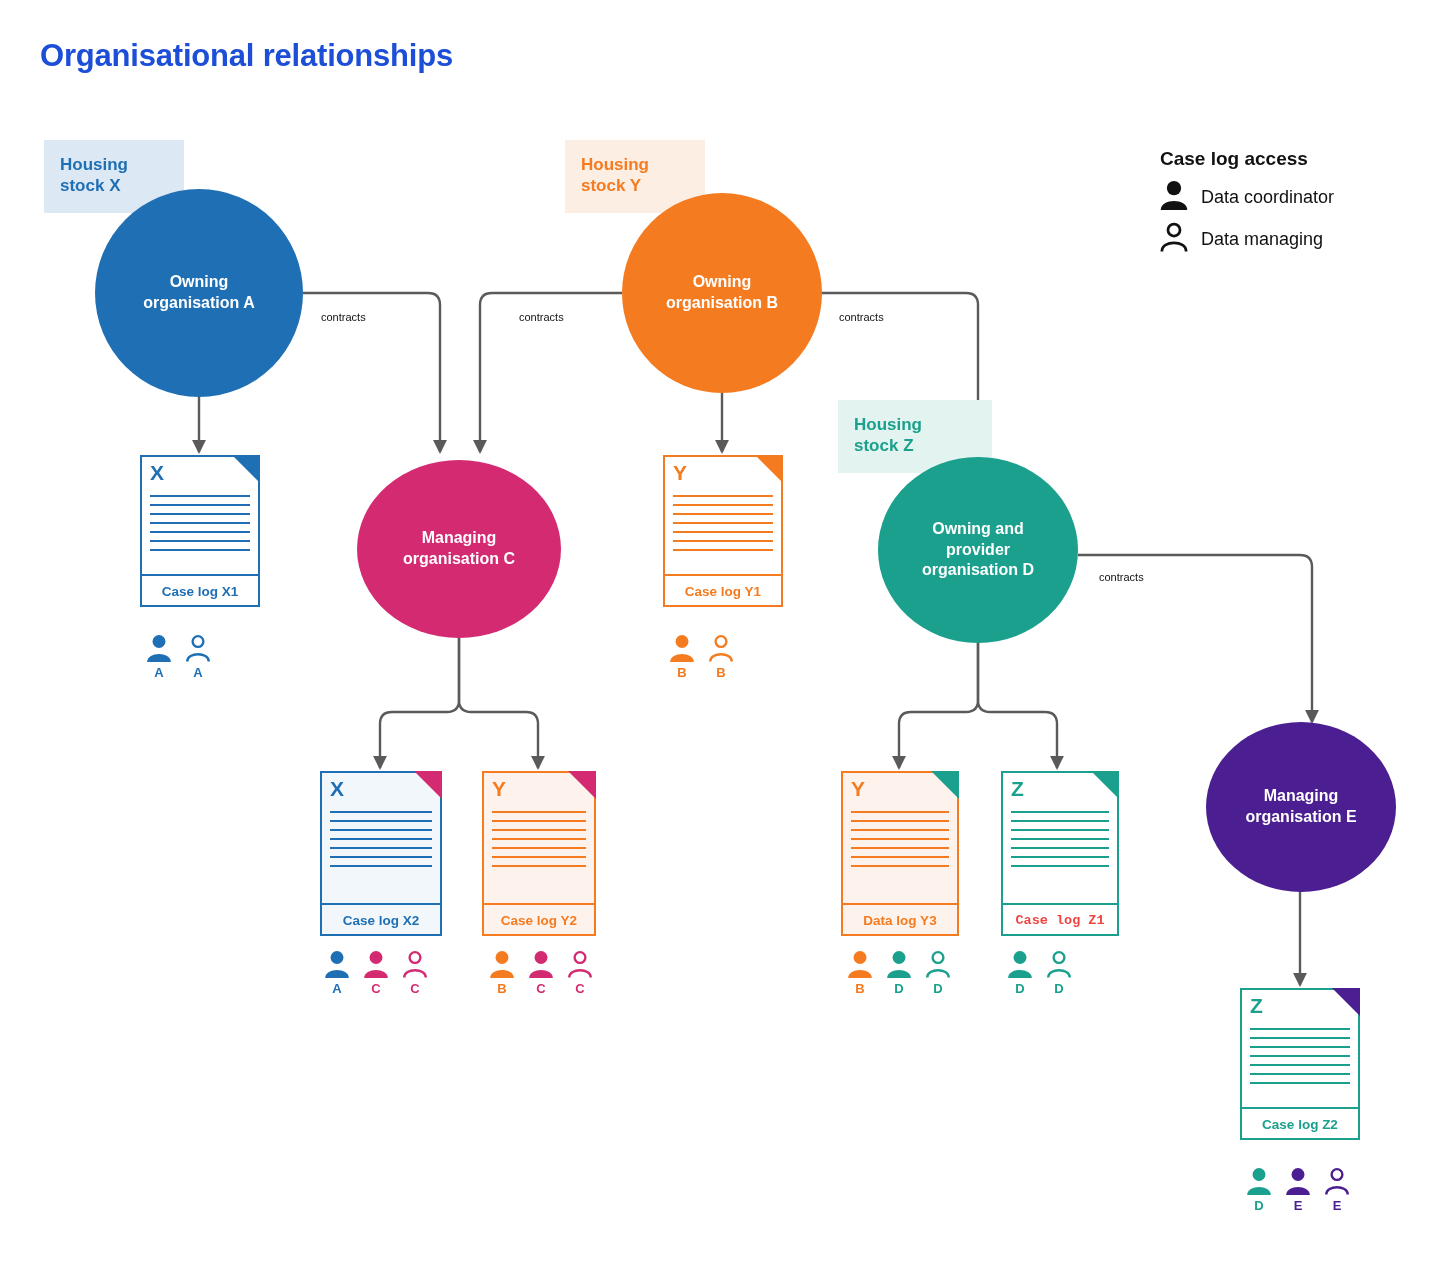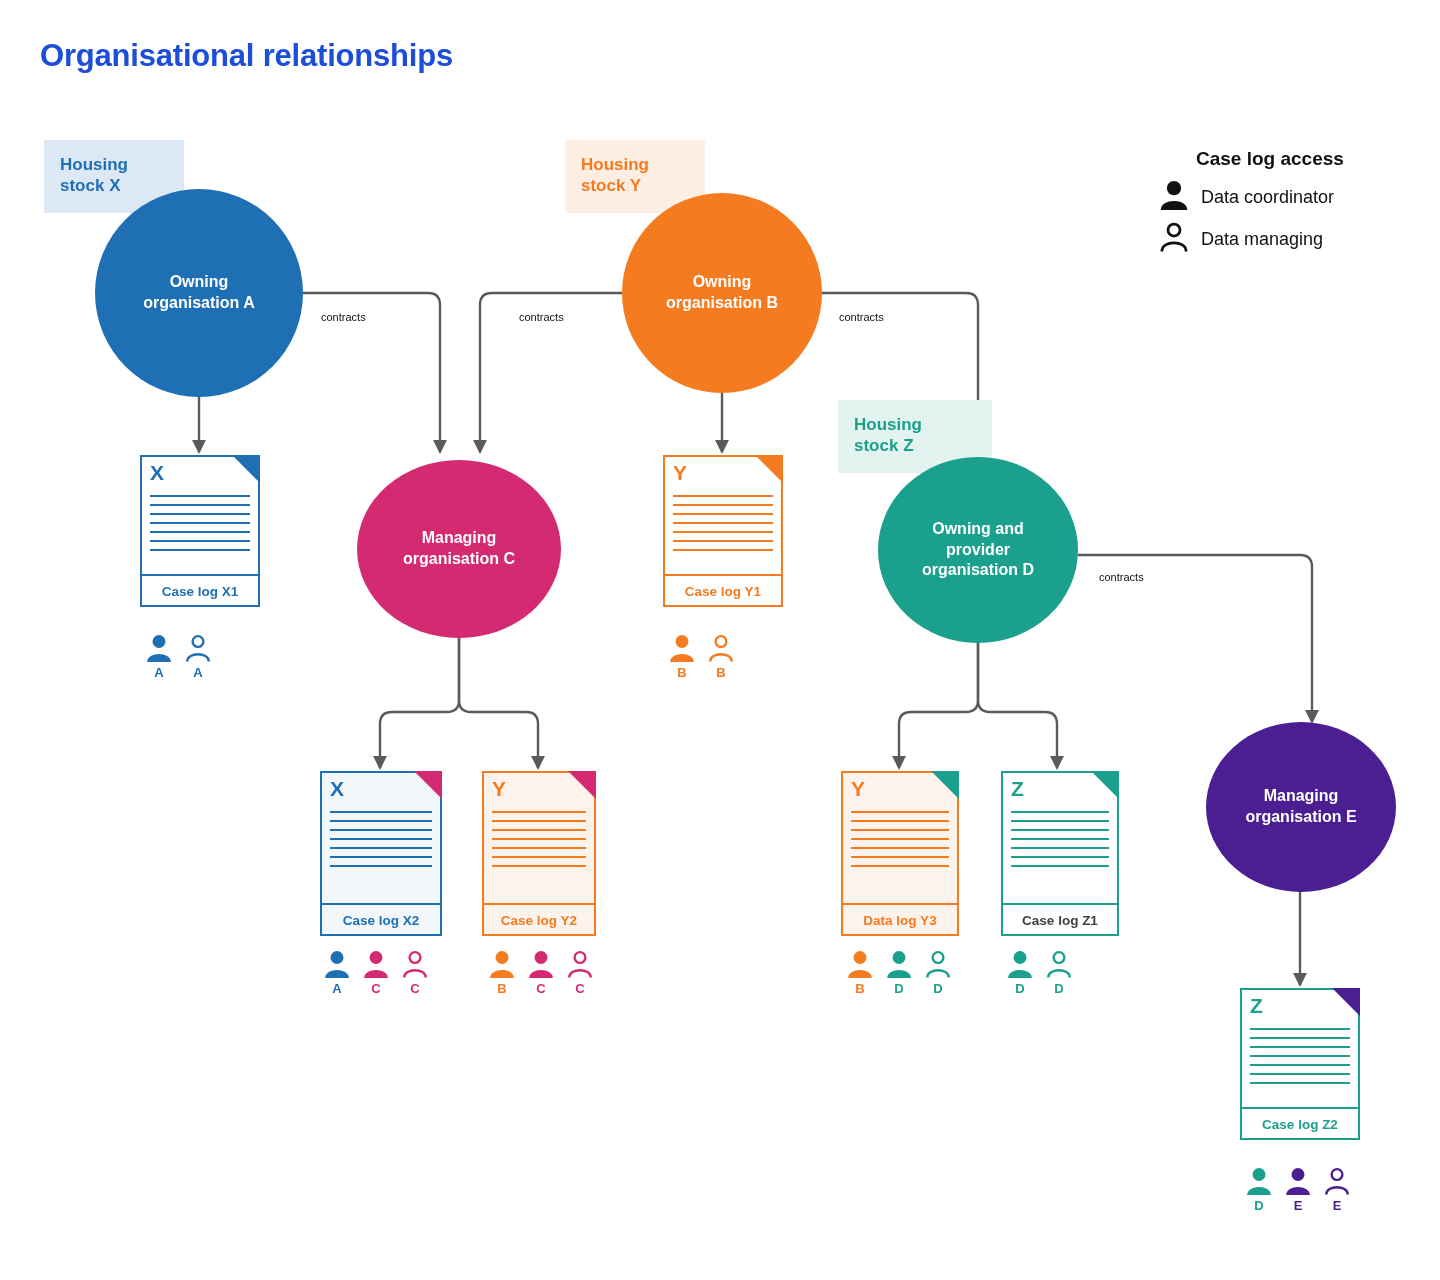--- a/index.html
+++ b/index.html
@@ -139,21 +139,20 @@
     position: absolute;
     left: 1160px;
     top: 148px;
     width: 260px;
   }
   #legend .lg-title {
     font-size: 19px;
     font-weight: bold;
     color: #111;
     margin-bottom: 10px;
-    margin-left: 36px;
   }
   #legend .lg-row {
     display: flex;
     align-items: center;
     gap: 13px;
     margin-bottom: 8px;
   }
   #legend .lg-row span.txt {
     font-size: 18px;
     color: #111;
@@ -433,21 +432,21 @@
     <div class="lines">
       <i style="background:#1aa08c"></i>
         <i style="background:#1aa08c"></i>
         <i style="background:#1aa08c"></i>
         <i style="background:#1aa08c"></i>
         <i style="background:#1aa08c"></i>
         <i style="background:#1aa08c"></i>
         <i style="background:#1aa08c"></i>
     </div>
     <div class="capdiv" style="background:#1aa08c;"></div>
-    <div class="caption" style="color:#404040;">Case log Z1</div>
+    <div class="caption" style="color:#ef4444;font-family:Liberation Mono, monospace;">Case log Z1</div>
   </div>
   <div class="people" style="left:1005px; top:950px;">
     <div class="person">
       <svg width="26" height="28" viewBox="0 0 24 26">
           <circle cx="12" cy="7" r="6" fill="#1aa08c"></circle>
           <path d="M1,26 C1,16 23,16 23,26 Z" fill="#1aa08c"></path>
         </svg>
       <div class="plabel" style="color:#1aa08c;">D</div>
     </div>
     <div class="person">

